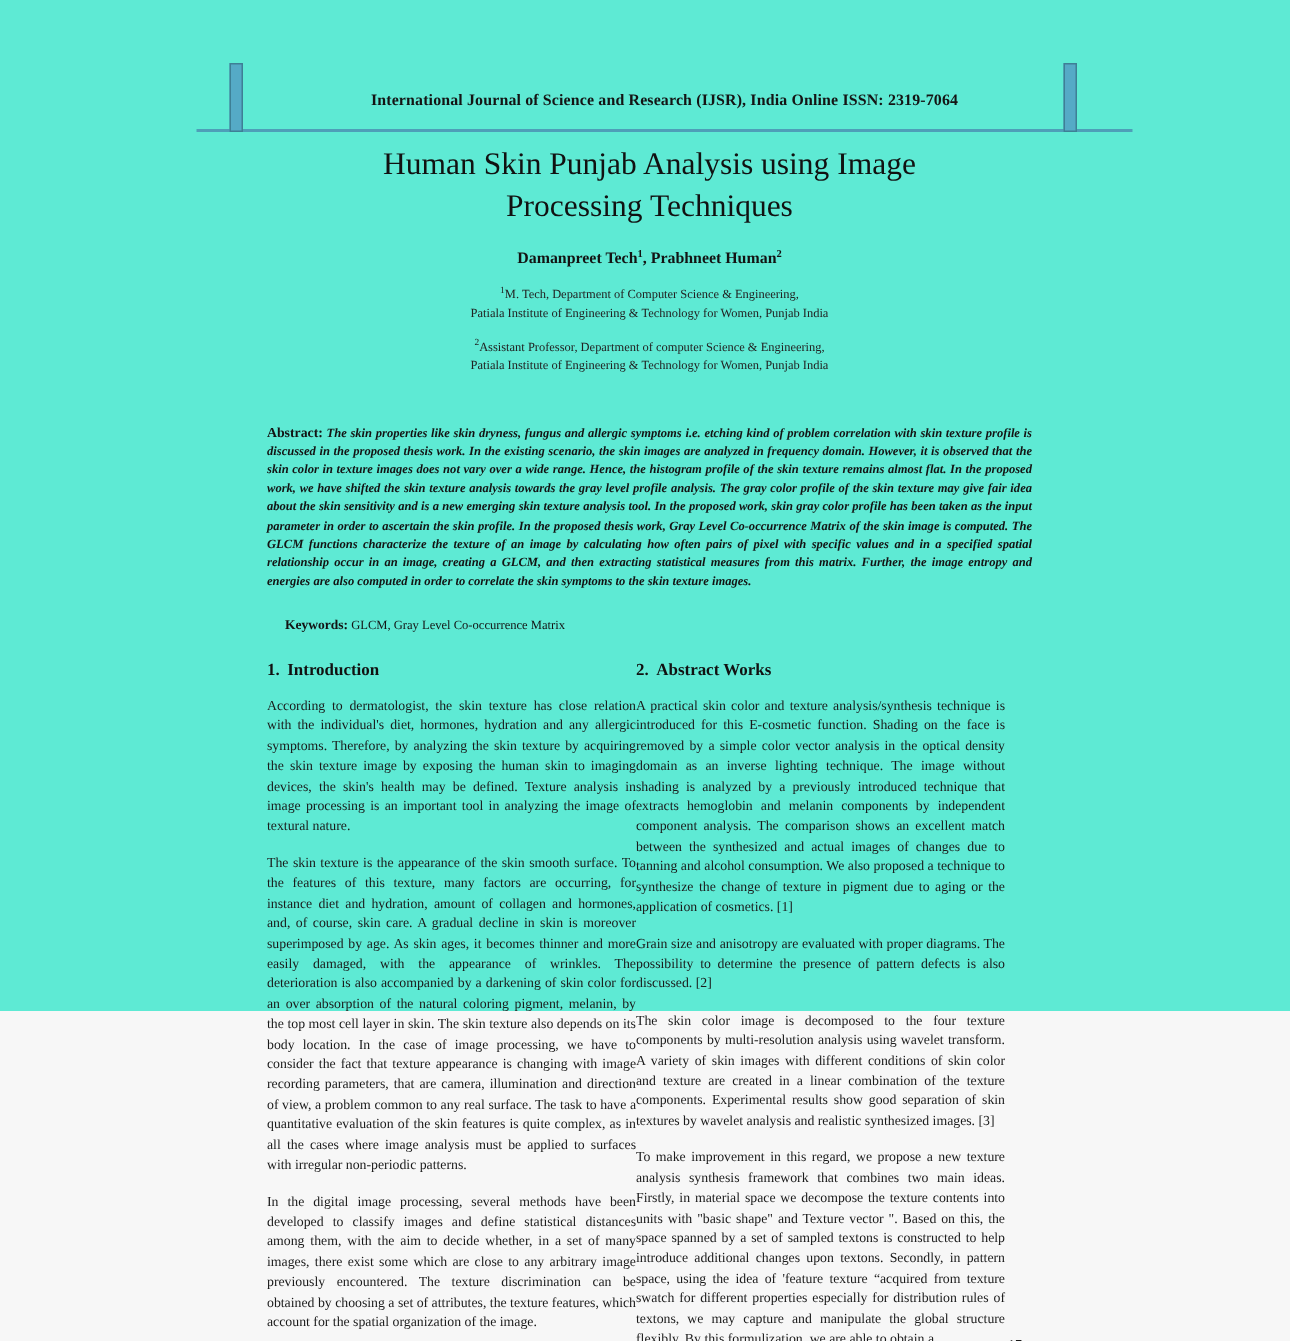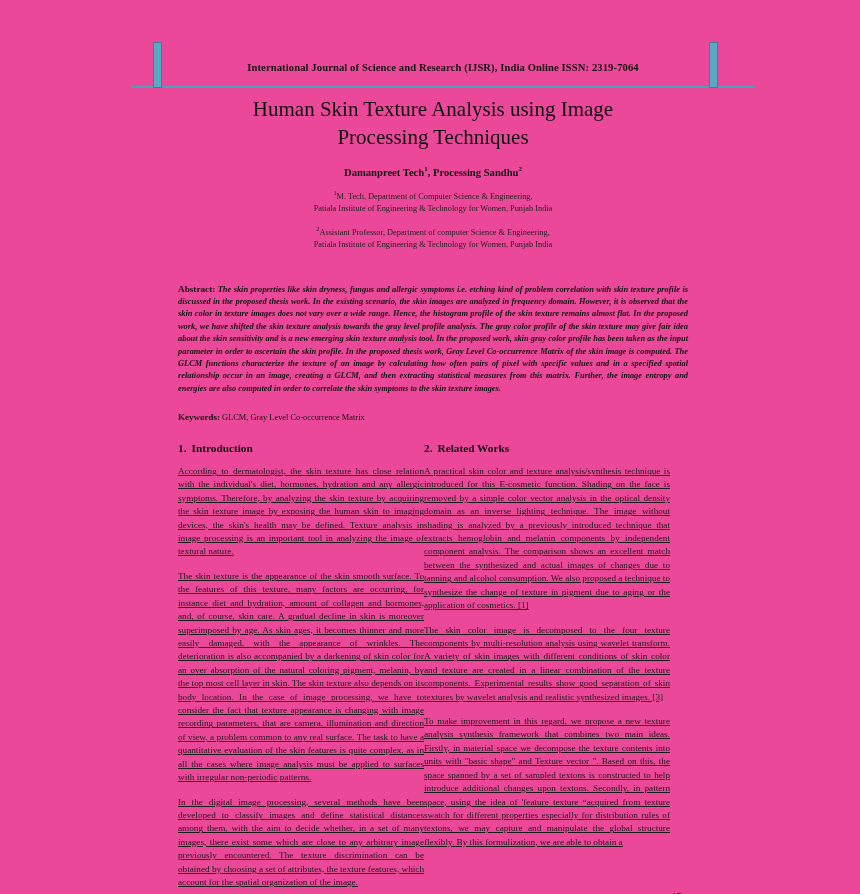--- a/index.html
+++ b/index.html
@@ -13,22 +13,22 @@
     font-family: "Liberation Serif", "DejaVu Serif", serif;
     color: #000;
     overflow: hidden;
   }
 
   .page {
     position: absolute;
     left: 0;
     top: 0;
     width: 860px;
-    height: 894px;
-    background: #ec4899;
+    height: 674px;
+    background: #5eead4;
   }
 
   
   .header-rule {
     position: absolute;
     left: 131px;
     top: 86px;
     width: 624px;
     height: 2px;
     background: #4e9fb8;
@@ -106,20 +106,21 @@
   .abstract .lbl {
     font-style: normal;
     font-weight: bold;
     font-size: 9.2px;
   }
 
   .keywords {
     margin-top: 17px;
     font-size: 8.4px;
     color: #131313;
+    margin-left: 12px;
   }
   .keywords .lbl { font-weight: bold; font-size: 9px; }
 
   
   .columns {
     margin-top: 20px;
     display: flex;
   }
   .col {
     width: 246px;
@@ -132,21 +133,20 @@
     color: #111;
   }
   .sec-head .num { margin-right: 5px; }
 
   .col p {
     margin: 0 0 11px 0;
     font-size: 9.2px;
     line-height: 1.46;
     text-align: justify;
     color: #1a1a1a;
-    text-decoration: underline;
   }
   .col p:last-child { margin-bottom: 0; }
 
   .page-number {
     position: absolute;
     left: 672px;
     top: 843px;
     font-size: 9.2px;
     color: #1a1a1a;
     margin-top: 48px;
@@ -158,24 +158,24 @@
 <div class="page">
 
   <div class="header-rule"></div>
   <div class="tab-bar left"></div>
   <div class="tab-bar right"></div>
 
   <div class="journal-header">International Journal of Science and Research (IJSR), India Online ISSN: 2319-7064</div>
 
   <div class="content">
 
-    <h1 class="paper-title">Human Skin Texture Analysis using Image Processing Techniques</h1>
+    <h1 class="paper-title">Human Skin Punjab Analysis using Image Processing Techniques</h1>
 
     <div class="authors">
-      <span>Damanpreet Tech</span><sup>1</sup><span>, </span><span>Processing Sandhu</span><sup>2</sup>
+      <span>Damanpreet Tech</span><sup>1</sup><span>, </span><span>Prabhneet Human</span><sup>2</sup>
     </div>
 
     <div class="affil">
       <sup>1</sup><span>M. Tech, Department of Computer Science &amp; Engineering,</span><br>
       <span>Patiala Institute of Engineering &amp; Technology for Women, Punjab India</span>
     </div>
 
     <div class="affil">
       <sup>2</sup><span>Assistant Professor, Department of computer Science &amp; Engineering,</span><br>
       <span>Patiala Institute of Engineering &amp; Technology for Women, Punjab India</span>
@@ -195,23 +195,24 @@
         <div class="sec-head">
           <span class="num">1.</span><span>Introduction</span>
         </div>
         <p>According to dermatologist, the skin texture has close relation with the individual's diet, hormones, hydration and any allergic symptoms. Therefore, by analyzing the skin texture by acquiring the skin texture image by exposing the human skin to imaging devices, the skin's health may be defined. Texture analysis in image processing is an important tool in analyzing the image of textural nature.</p>
         <p>The skin texture is the appearance of the skin smooth surface. To the features of this texture, many factors are occurring, for instance diet and hydration, amount of collagen and hormones, and, of course, skin care. A gradual decline in skin is moreover superimposed by age. As skin ages, it becomes thinner and more easily damaged, with the appearance of wrinkles. The deterioration is also accompanied by a darkening of skin color for an over absorption of the natural coloring pigment, melanin, by the top most cell layer in skin. The skin texture also depends on its body location. In the case of image processing, we have to consider the fact that texture appearance is changing with image recording parameters, that are camera, illumination and direction of view, a problem common to any real surface. The task to have a quantitative evaluation of the skin features is quite complex, as in all the cases where image analysis must be applied to surfaces with irregular non-periodic patterns.</p>
         <p>In the digital image processing, several methods have been developed to classify images and define statistical distances among them, with the aim to decide whether, in a set of many images, there exist some which are close to any arbitrary image previously encountered. The texture discrimination can be obtained by choosing a set of attributes, the texture features, which account for the spatial organization of the image.</p>
       </div>
 
       <div class="col">
         <div class="sec-head">
-          <span class="num">2.</span><span>Related Works</span>
+          <span class="num">2.</span><span>Abstract Works</span>
         </div>
         <p>A practical skin color and texture analysis/synthesis technique is introduced for this E-cosmetic function. Shading on the face is removed by a simple color vector analysis in the optical density domain as an inverse lighting technique. The image without shading is analyzed by a previously introduced technique that extracts hemoglobin and melanin components by independent component analysis. The comparison shows an excellent match between the synthesized and actual images of changes due to tanning and alcohol consumption. We also proposed a technique to synthesize the change of texture in pigment due to aging or the application of cosmetics. [1]</p>
+        <p>Grain size and anisotropy are evaluated with proper diagrams. The possibility to determine the presence of pattern defects is also discussed. [2]</p>
         <p>The skin color image is decomposed to the four texture components by multi-resolution analysis using wavelet transform. A variety of skin images with different conditions of skin color and texture are created in a linear combination of the texture components. Experimental results show good separation of skin textures by wavelet analysis and realistic synthesized images. [3]</p>
         <p>To make improvement in this regard, we propose a new texture analysis synthesis framework that combines two main ideas. Firstly, in material space we decompose the texture contents into units with "basic shape" and Texture vector ". Based on this, the space spanned by a set of sampled textons is constructed to help introduce additional changes upon textons. Secondly, in pattern space, using the idea of 'feature texture “acquired from texture swatch for different properties especially for distribution rules of textons, we may capture and manipulate the global structure flexibly. By this formulization, we are able to obtain a</p>
       </div>
 
     </div>
   </div>
 
   <div class="page-number">17</div>
 
 </div>

